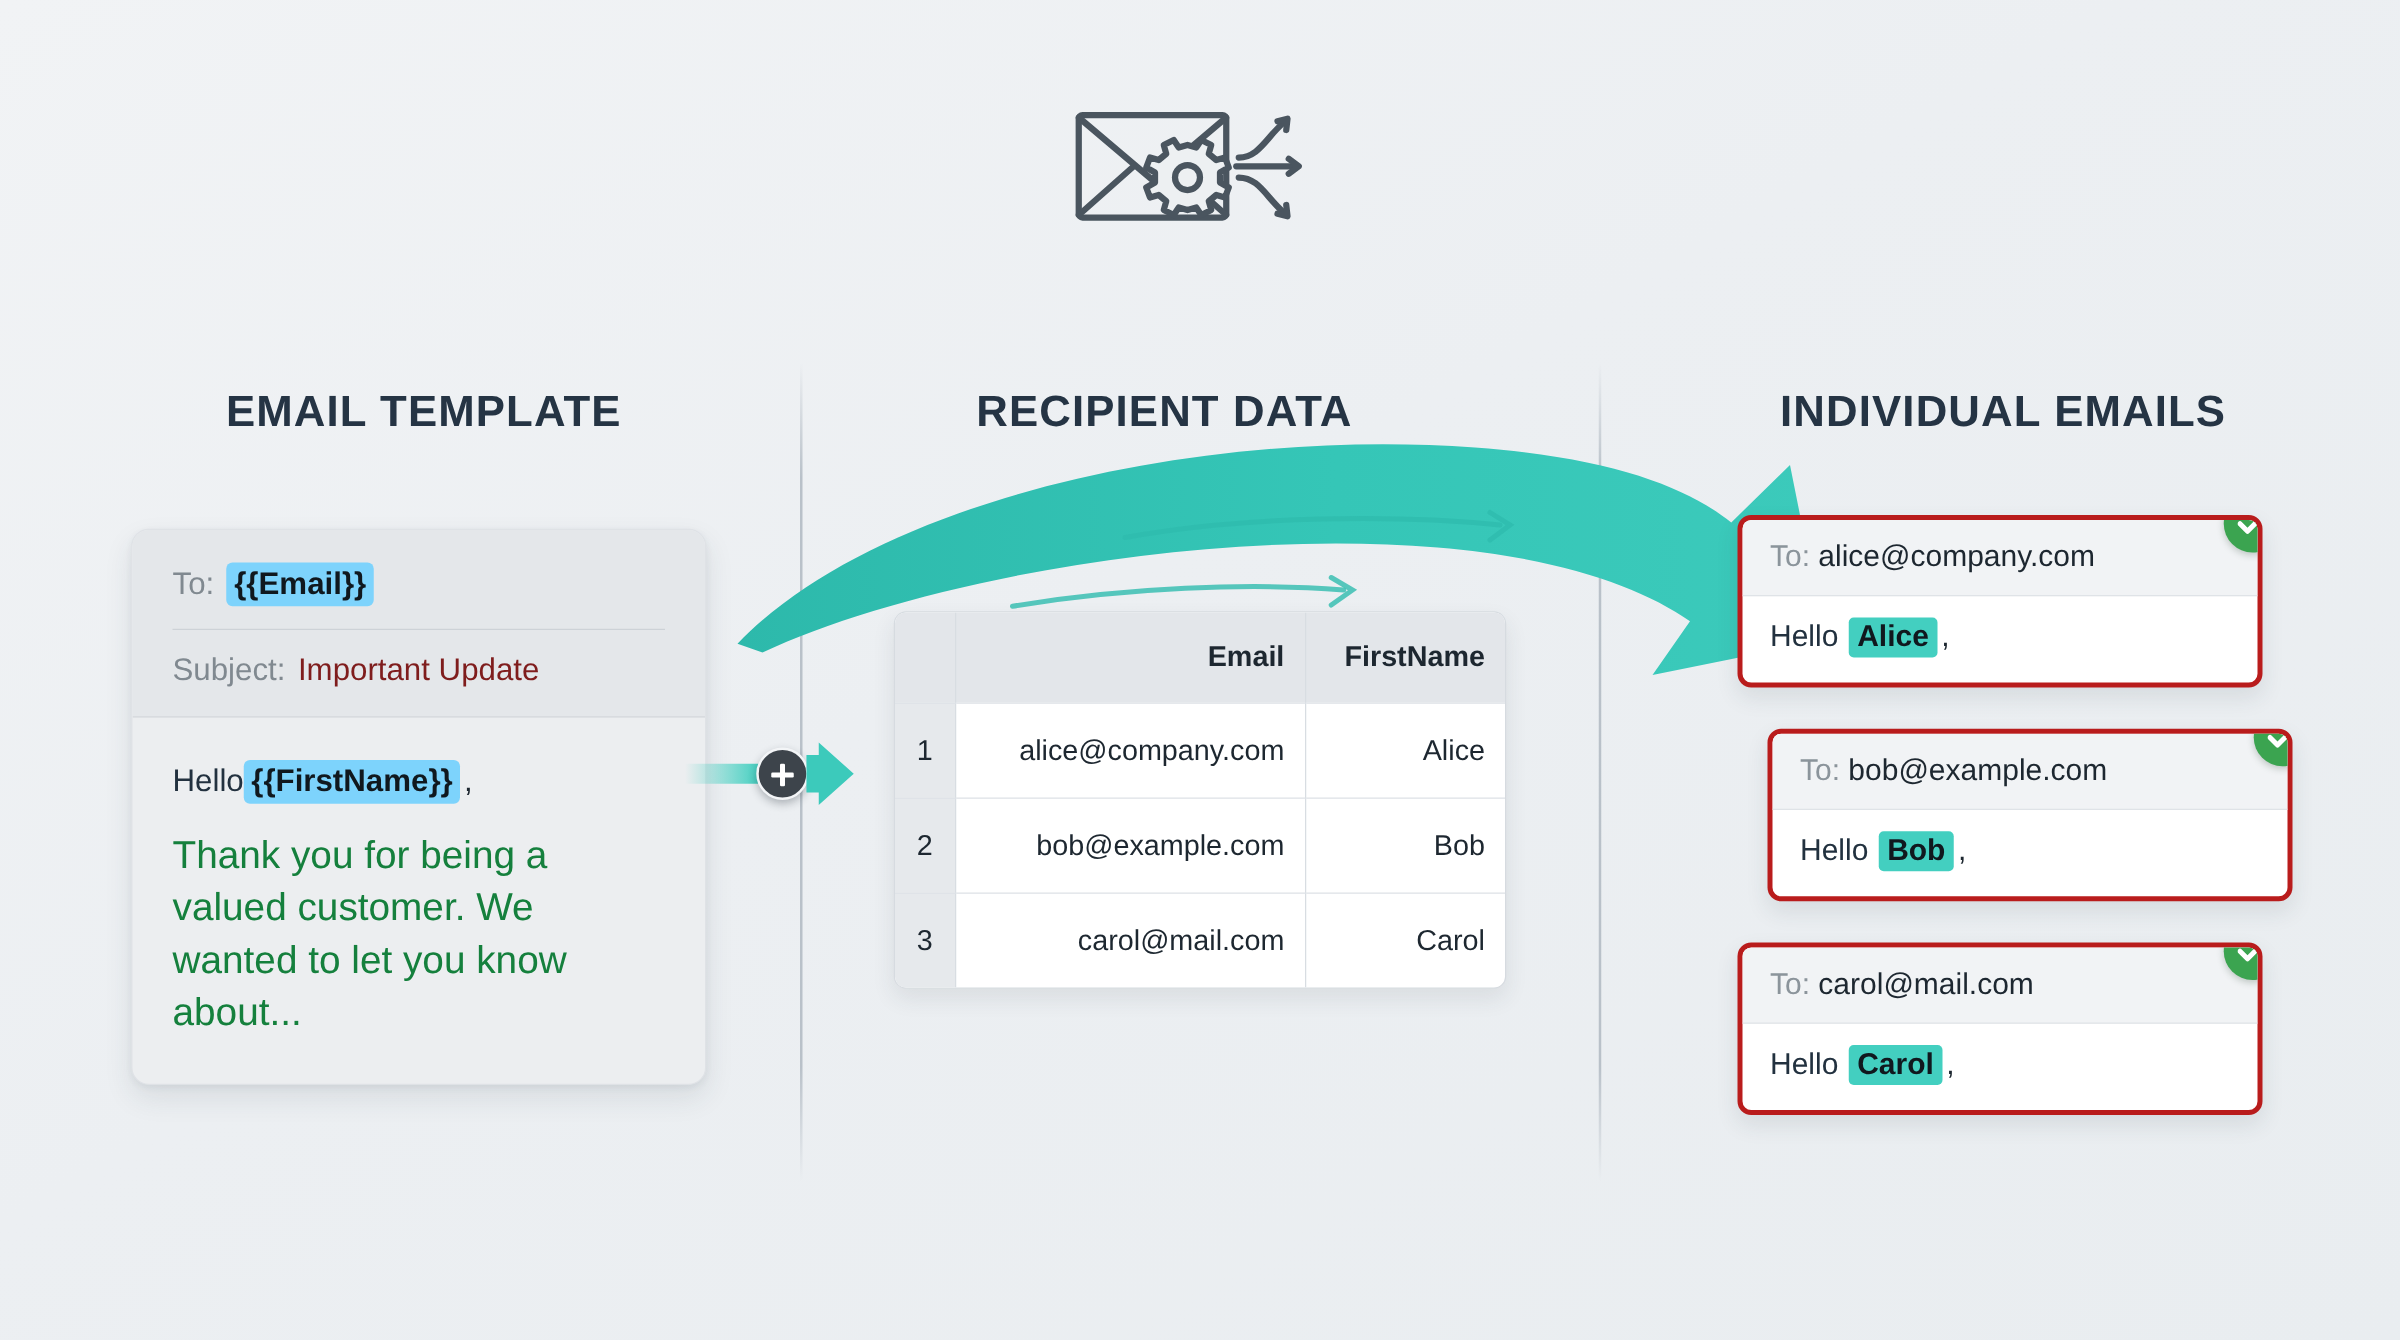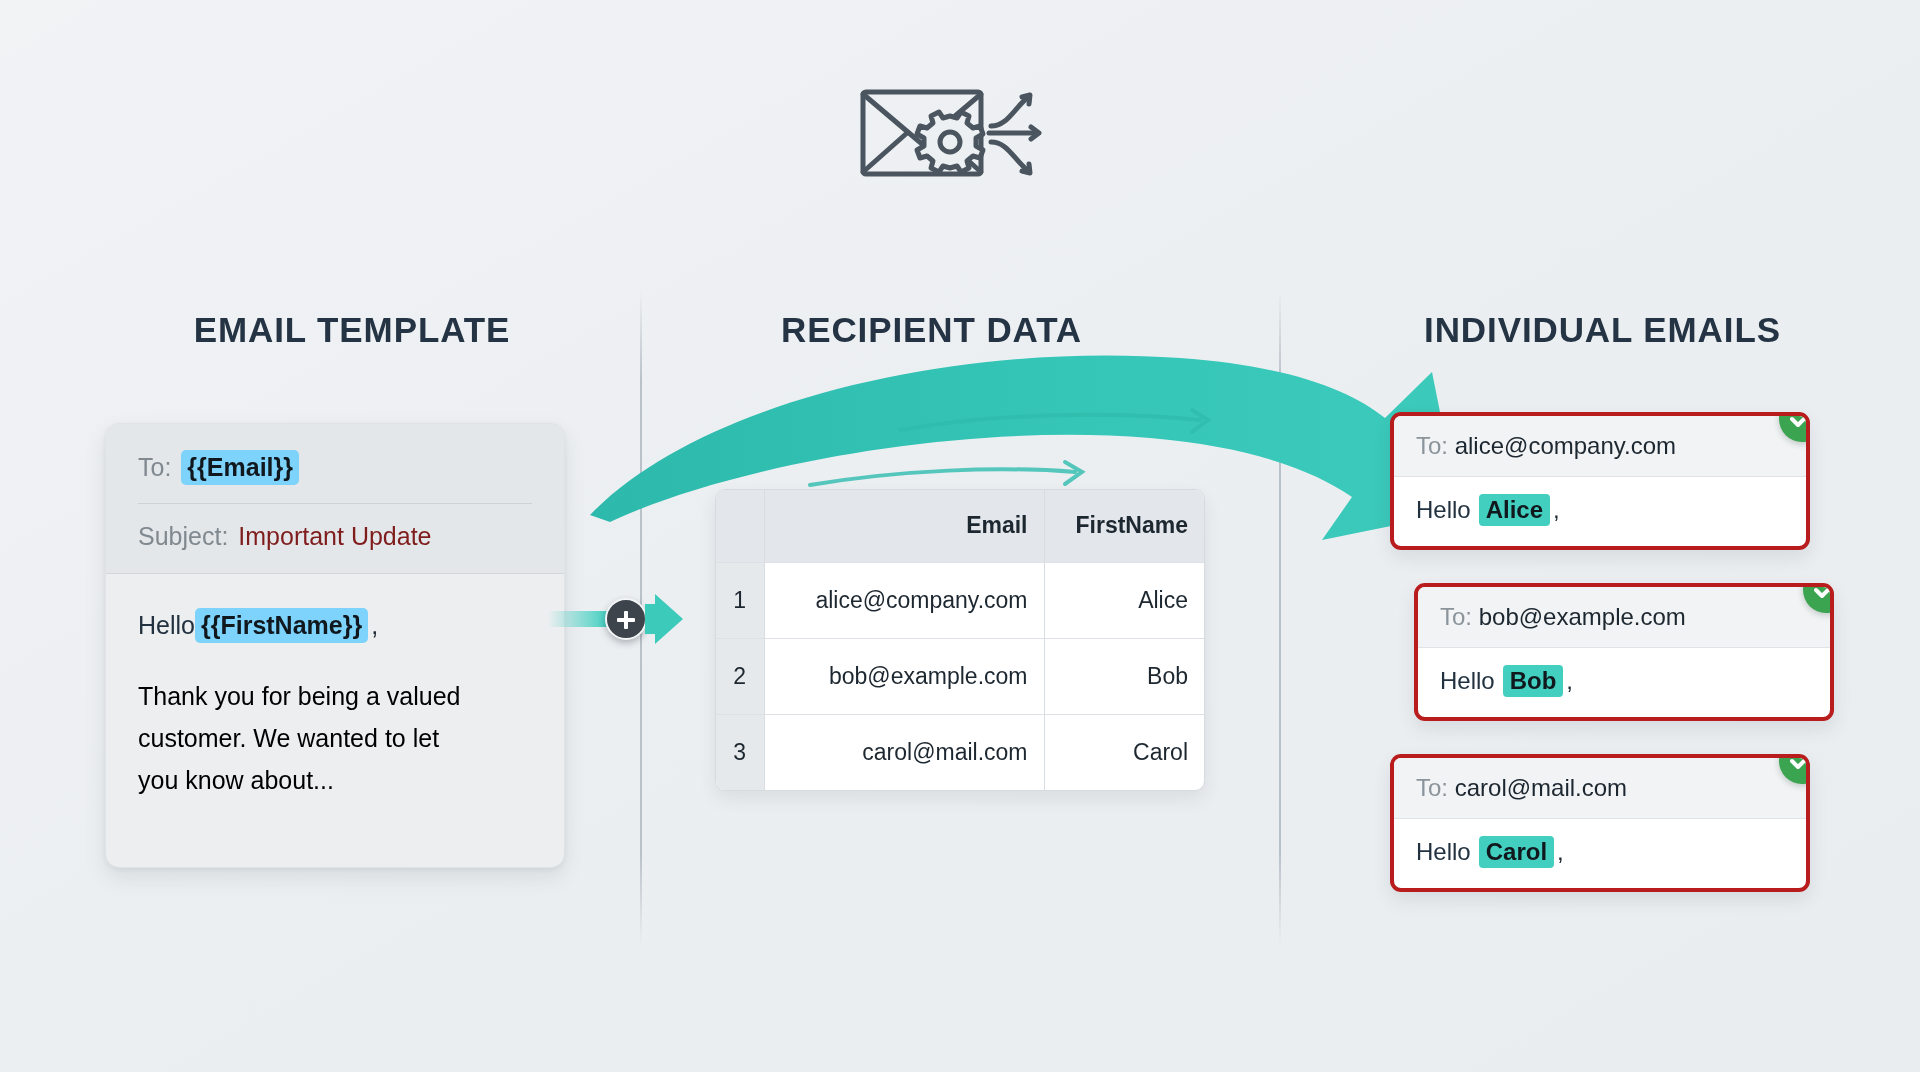--- a/index.html
+++ b/index.html
@@ -20,21 +20,21 @@
   
   .col-title {
     position: absolute;
     font-size: 35px;
     font-weight: bold;
     letter-spacing: 0.9px;
     color: #253444;
     text-align: center;
     white-space: nowrap;
   }
-  #title-template { left: 17px;   top: 310px; width: 660px; padding-left: 10px; }
+  #title-template { left: 4px;   top: 310px; width: 660px; padding-left: 10px; }
   #title-data     { left: 614px; top: 310px; width: 635px; }
   #title-emails   { left: 1285px;top: 310px; width: 635px; }
 
   
   .divider {
     position: absolute;
     top: 290px;
     width: 2px;
     height: 655px;
     background: linear-gradient(to bottom, rgba(182,190,198,0), #b9c1c9 14%, #b9c1c9 86%, rgba(182,190,198,0));
@@ -58,24 +58,24 @@
     border-bottom: 1px solid #d3d7dc;
     padding: 26px 0 22px 0;
   }
   .tpl-row { display: flex; align-items: center; padding: 0 32px; font-size: 25px; }
   .tpl-row .lbl { color: #808990; margin-right: 10px; }
   .tpl-row .val { color: #7f1d1d; }
   .tpl-sep { height: 1px; background: #cdd2d7; margin: 18px 32px; }
   #template-body { padding: 34px 32px 0 32px; }
   .body-greet { font-size: 25px; display: flex; align-items: center; }
   .body-para {
-    margin-top: 32px;
-    font-size: 25px;
+    margin-top: 20px;
+    font-size: 31px;
     line-height: 42px;
-    color: #000000;
+    color: #15803d;
     max-width: 330px;
   }
   .token {
     background: #7dd3fc;
     color: #10181e;
     font-weight: bold;
     border-radius: 5px;
     padding: 3px 6px;
     display: inline-block;
   }

